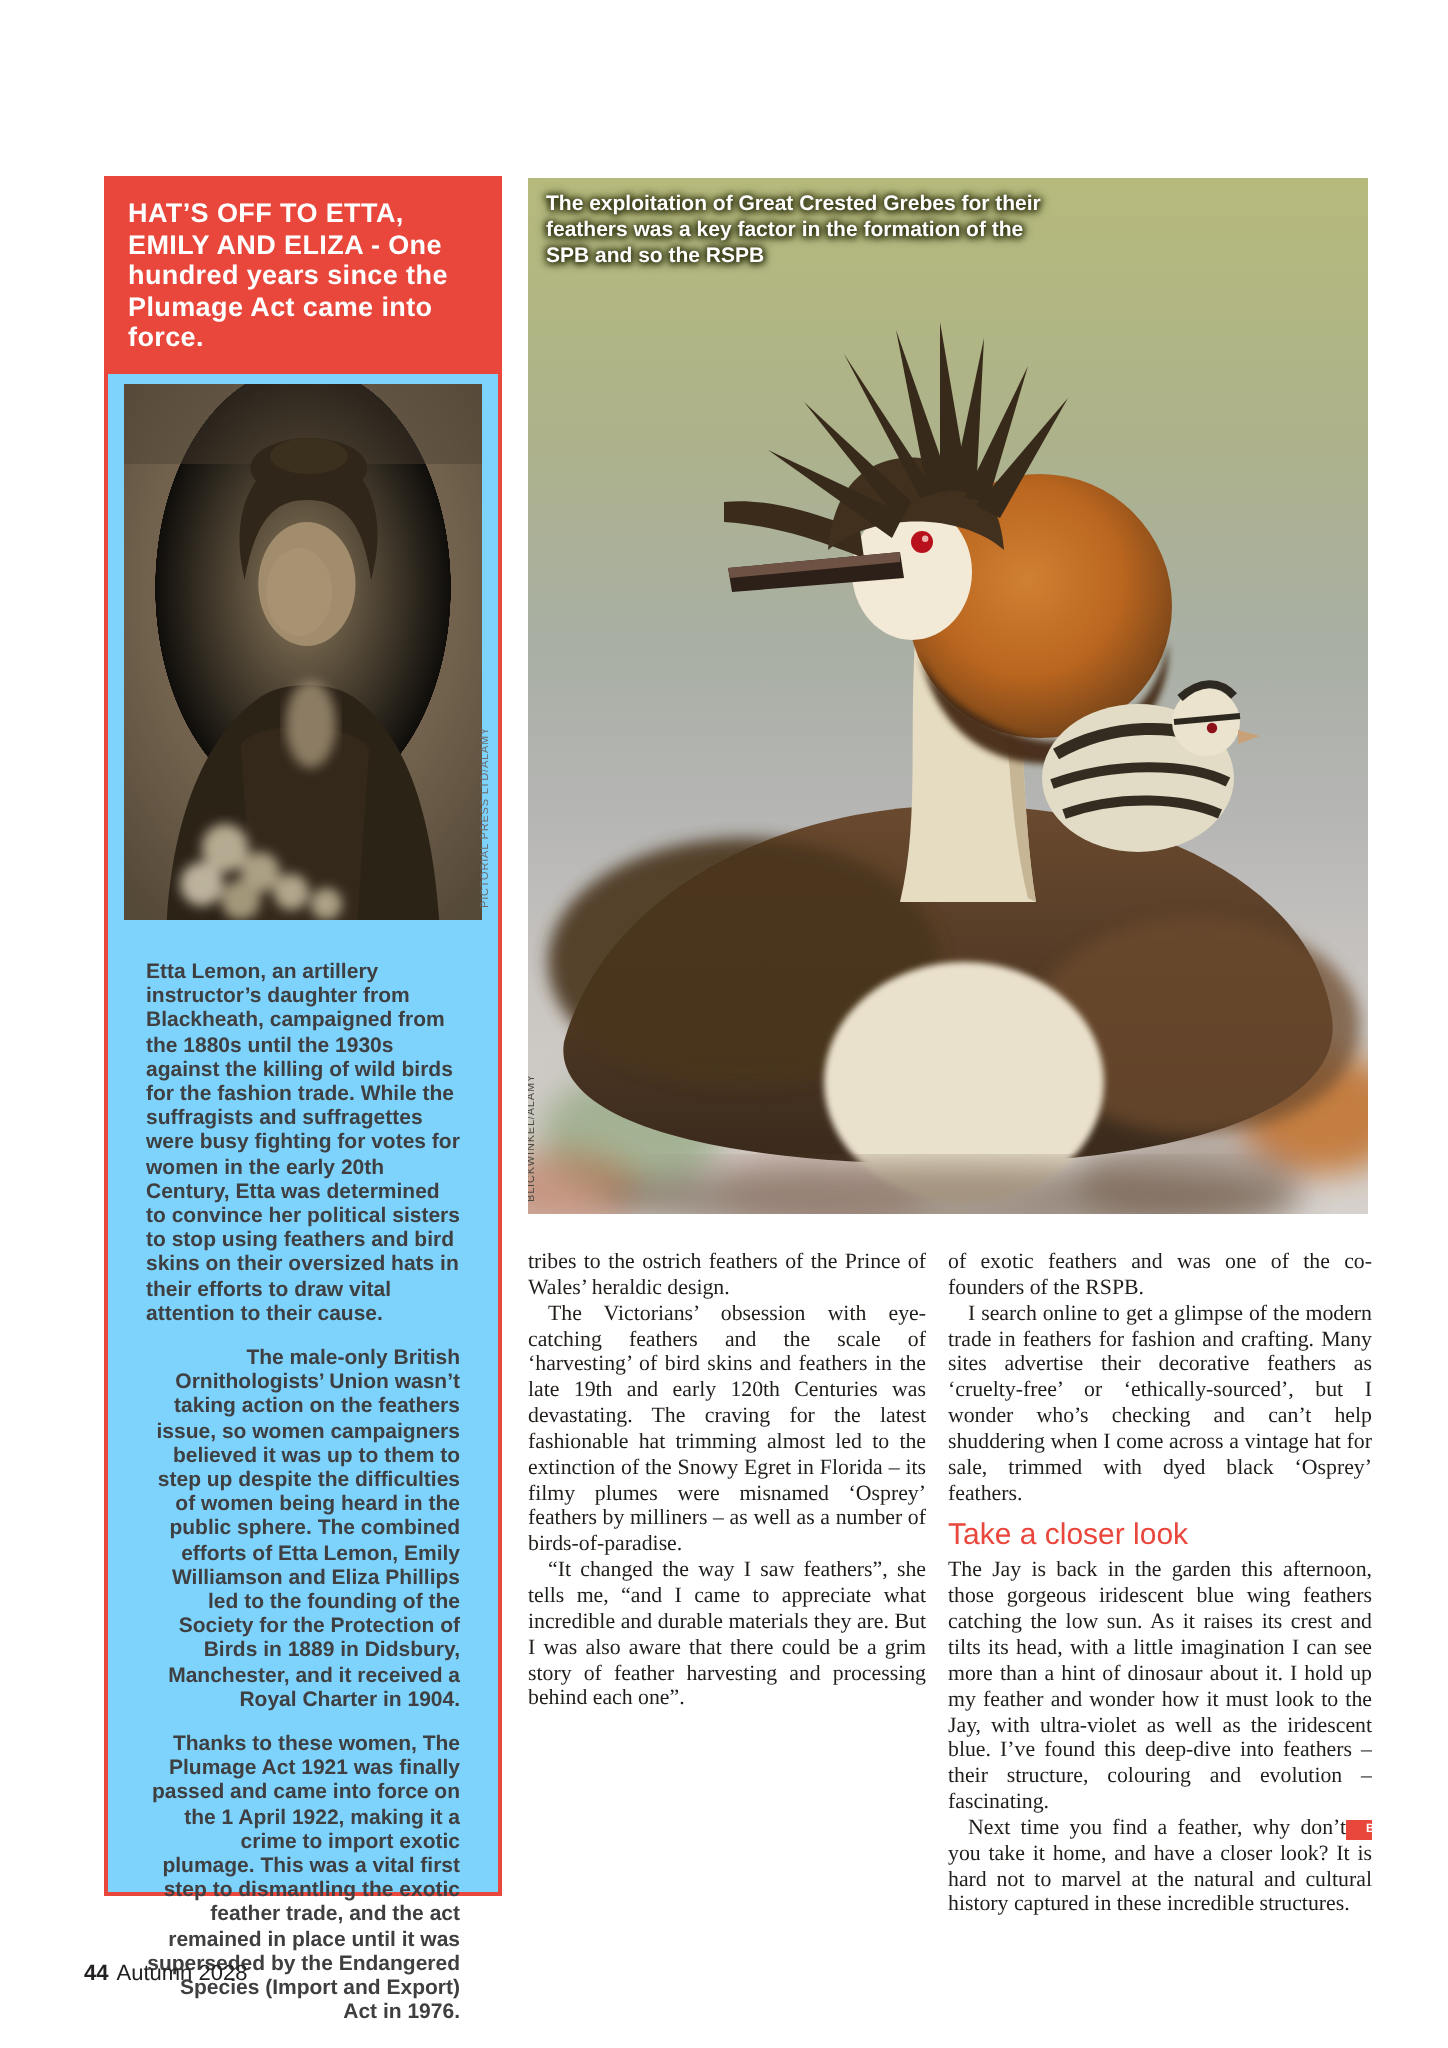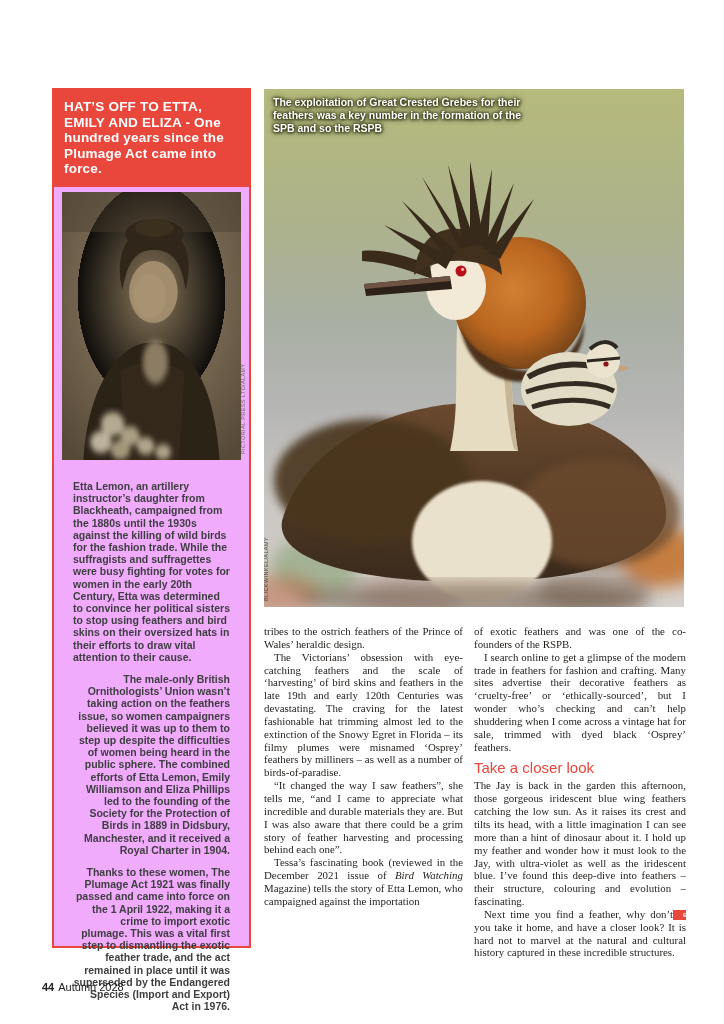--- a/index.html
+++ b/index.html
@@ -1,21 +1,21 @@
 <!DOCTYPE html>
 <html><head>
 <meta charset="utf-8">
 <style>
   html,body{margin:0;padding:0;background:#e8e8e8;}
   .page{position:relative;width:724px;height:1024px;background:#ffffff;margin:0 auto;
         font-family:"Liberation Sans",sans-serif;overflow:hidden;}
 
   
   .feature-box{position:absolute;left:52px;top:88px;width:199px;height:860px;
-               border:2px solid #e9463c;background:#f0abfc;box-sizing:border-box;}
+               border:2px solid #e9463c;background:#7dd3fc;box-sizing:border-box;}
   .feature-head{background:#e9463c;color:#fff;font-weight:bold;font-size:13.5px;
                 line-height:15.6px;padding:9px 10px 10px 10px;letter-spacing:.2px;}
   .feature-photo-wrap{margin:5px 8px 0 8px;line-height:0;}
   .feature-credit{position:absolute;right:3px;top:268px;height:96px;
                   writing-mode:vertical-rl;transform:rotate(180deg);
                   font-size:5.5px;color:#6b6b6b;letter-spacing:.4px;white-space:nowrap;}
   .feature-text{padding:10px 9px 0 9px;font-size:10.5px;line-height:12.2px;
                 font-weight:bold;color:#3f3e40;}
   .feature-text p{margin:10px;}
   .feature-text p.ind{text-indent:8px;text-align:right;}
@@ -186,29 +186,28 @@
         <path d="M268 318 C296 308 328 310 346 318" stroke="#332c21" stroke-width="5" fill="none"></path>
         <circle cx="339" cy="272" r="17" fill="#ebe3cd"></circle>
         <path d="M326 260 C336 251 346 251 353 259" stroke="#2e2920" stroke-width="4" fill="none"></path>
         <path d="M323 272 L356 269" stroke="#2e2920" stroke-width="3"></path>
         <circle cx="342" cy="275" r="2.6" fill="#8d1118"></circle>
         <path d="M355 276 l 11 3 l -11 4 z" fill="#c9a178"></path>
       </g>
 
       <ellipse cx="212" cy="510" rx="175" ry="18" fill="#5b4433" opacity="0.5" filter="url(#b8)"></ellipse>
     </svg>
-    <div class="hero-caption">The exploitation of Great Crested Grebes for their feathers was a key number in the formation of the SPB and so the RSPB</div>
+    <div class="hero-caption">The exploitation of Great Crested Grebes for their feathers was a key factor in the formation of the SPB and so the RSPB</div>
     <div class="hero-credit">BLICKWINKEL/ALAMY</div>
   </div>
 
   <div class="col col-1">
     <p>tribes to the ostrich feathers of the Prince of Wales’ heraldic design.</p>
     <p class="ind">The Victorians’ obsession with eye-catching feathers and the scale of ‘harvesting’ of bird skins and feathers in the late 19th and early 120th Centuries was devastating. The craving for the latest fashionable hat trimming almost led to the extinction of the Snowy Egret in Florida – its filmy plumes were misnamed ‘Osprey’ feathers by milliners – as well as a number of birds-of-paradise.</p>
     <p class="ind">“It changed the way I saw feathers”, she tells me, “and I came to appreciate what incredible and durable materials they are. But I was also aware that there could be a grim story of feather harvesting and processing behind each one”.</p>
-    <p class="ind"><span>Tessa’s fascinating book (reviewed in the December 2021 issue of </span><span class="it">Bird Watching</span><span> Magazine) tells the story of Etta Lemon, who campaigned against the importation</span></p>
   </div>
 
   <div class="col col-2">
     <p>of exotic feathers and was one of the co-founders of the RSPB.</p>
     <p class="ind">I search online to get a glimpse of the modern trade in feathers for fashion and crafting. Many sites advertise their decorative feathers as ‘cruelty-free’ or ‘ethically-sourced’, but I wonder who’s checking and can’t help shuddering when I come across a vintage hat for sale, trimmed with dyed black ‘Osprey’ feathers.</p>
     <div class="closer-heading">Take a closer look</div>
     <p>The Jay is back in the garden this afternoon, those gorgeous iridescent blue wing feathers catching the low sun. As it raises its crest and tilts its head, with a little imagination I can see more than a hint of dinosaur about it. I hold up my feather and wonder how it must look to the Jay, with ultra-violet as well as the iridescent blue. I’ve found this deep-dive into feathers – their structure, colouring and evolution – fascinating.</p>
     <p class="ind"><span class="bw-badge">BW</span><span>Next time you find a feather, why don’t you take it home, and have a closer look? It is hard not to marvel at the natural and cultural history captured in these incredible structures.</span></p>
   </div>
 

